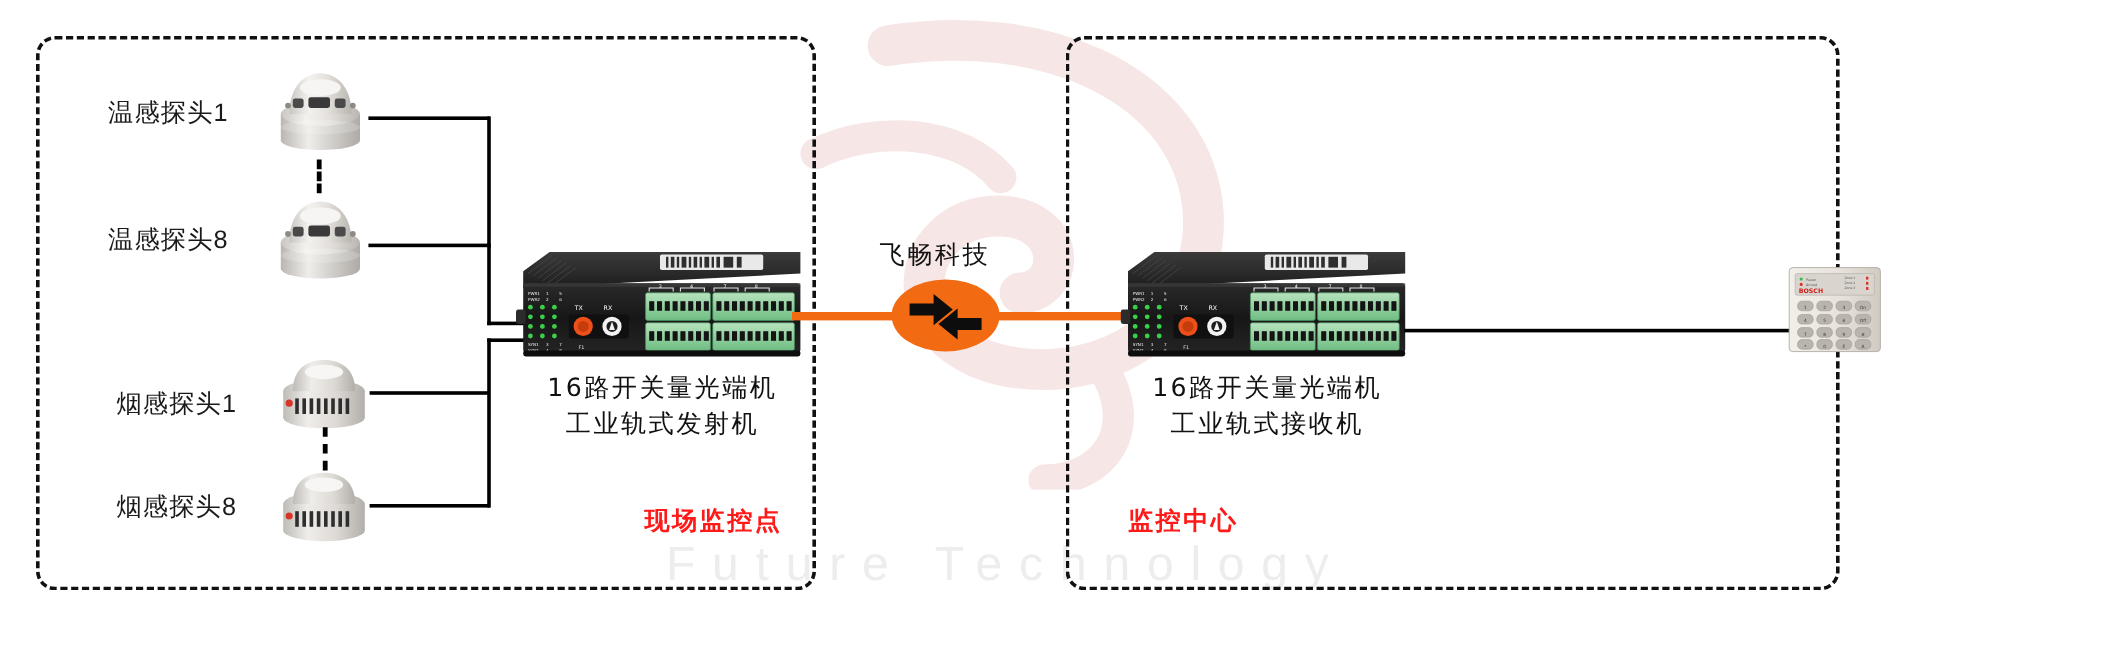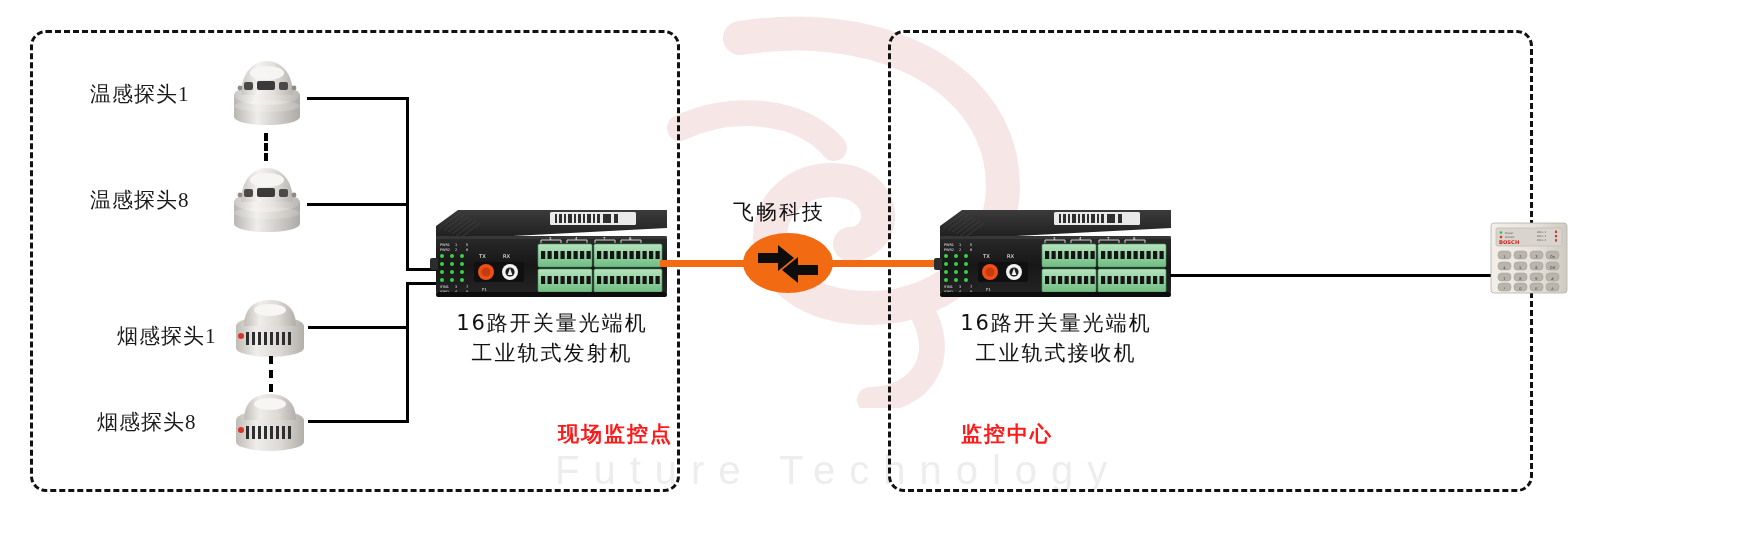--- a/index.html
+++ b/index.html
@@ -19,27 +19,27 @@
          font-family:"DejaVu Sans",sans-serif;color:#e9e9e9;font-weight:700;}
   .wm-en{left:555px;top:448px;font-size:40px;letter-spacing:14px;color:#ededed;
          font-family:"Liberation Sans",sans-serif;}
 
   
   .zone{position:absolute;border:3px dashed #111;border-radius:16px;box-sizing:border-box;background:transparent;}
   #zone-left{left:30px;top:30px;width:650px;height:462px;}
   #zone-right{left:888px;top:30px;width:645px;height:462px;}
 
   .zone-label{position:absolute;color:#ff1a1a;font-size:21px;font-weight:700;
-              font-family:"DejaVu Sans",sans-serif;letter-spacing:2px;white-space:nowrap;margin-left:21px;}
+              font-family:"DejaVu Sans",sans-serif;letter-spacing:2px;white-space:nowrap;}
   #label-site{left:537px;top:420px;}
   #label-center{left:940px;top:420px;}
 
   
   .sensor-label{position:absolute;font-size:21px;color:#1a1a1a;white-space:nowrap;
-                font-family:Liberation Serif, serif;letter-spacing:1px;}
+                font-family:Liberation Sans, sans-serif;letter-spacing:1px;}
 
   
   .dev-caption{position:absolute;text-align:center;font-size:21px;line-height:30px;
                color:#111;font-family:"DejaVu Sans",sans-serif;letter-spacing:2px;white-space:nowrap;}
 
   
   .wire{position:absolute;background:#000;}
   .wire-h{height:3px;}
   .wire-v{width:3px;}
   .dashwire{position:absolute;width:4px;background:transparent;
@@ -82,21 +82,21 @@
   <div class="wm wm-en">Future Technology</div>
 
   <div class="zone" id="zone-left"></div>
   <div class="zone" id="zone-right"></div>
 
   <div class="zone-label" id="label-site">现场监控点</div>
   <div class="zone-label" id="label-center">监控中心</div>
 
   <div class="sensor-label" style="left:90px;top:80px;">温感探头1</div>
   <div class="sensor-label" style="left:90px;top:186px;">温感探头8</div>
-  <div class="sensor-label" style="left:97px;top:322px;margin-left:20px;">烟感探头1</div>
+  <div class="sensor-label" style="left:97px;top:322px;">烟感探头1</div>
   <div class="sensor-label" style="left:97px;top:408px;">烟感探头8</div>
 
   <div class="detector" style="left:219px;top:55px;width:96px;height:72px;">
     <svg viewBox="0 0 96 72" xmlns="http://www.w3.org/2000/svg">
       <defs>
         <linearGradient id="hd1" x1="0" y1="0" x2="1" y2="0">
           <stop offset="0" stop-color="#c9c6c2"></stop>
             <stop offset="0.32" stop-color="#f4f2ef"></stop>
           <stop offset="0.62" stop-color="#e3e0dc"></stop>
             <stop offset="1" stop-color="#b9b6b1"></stop>

